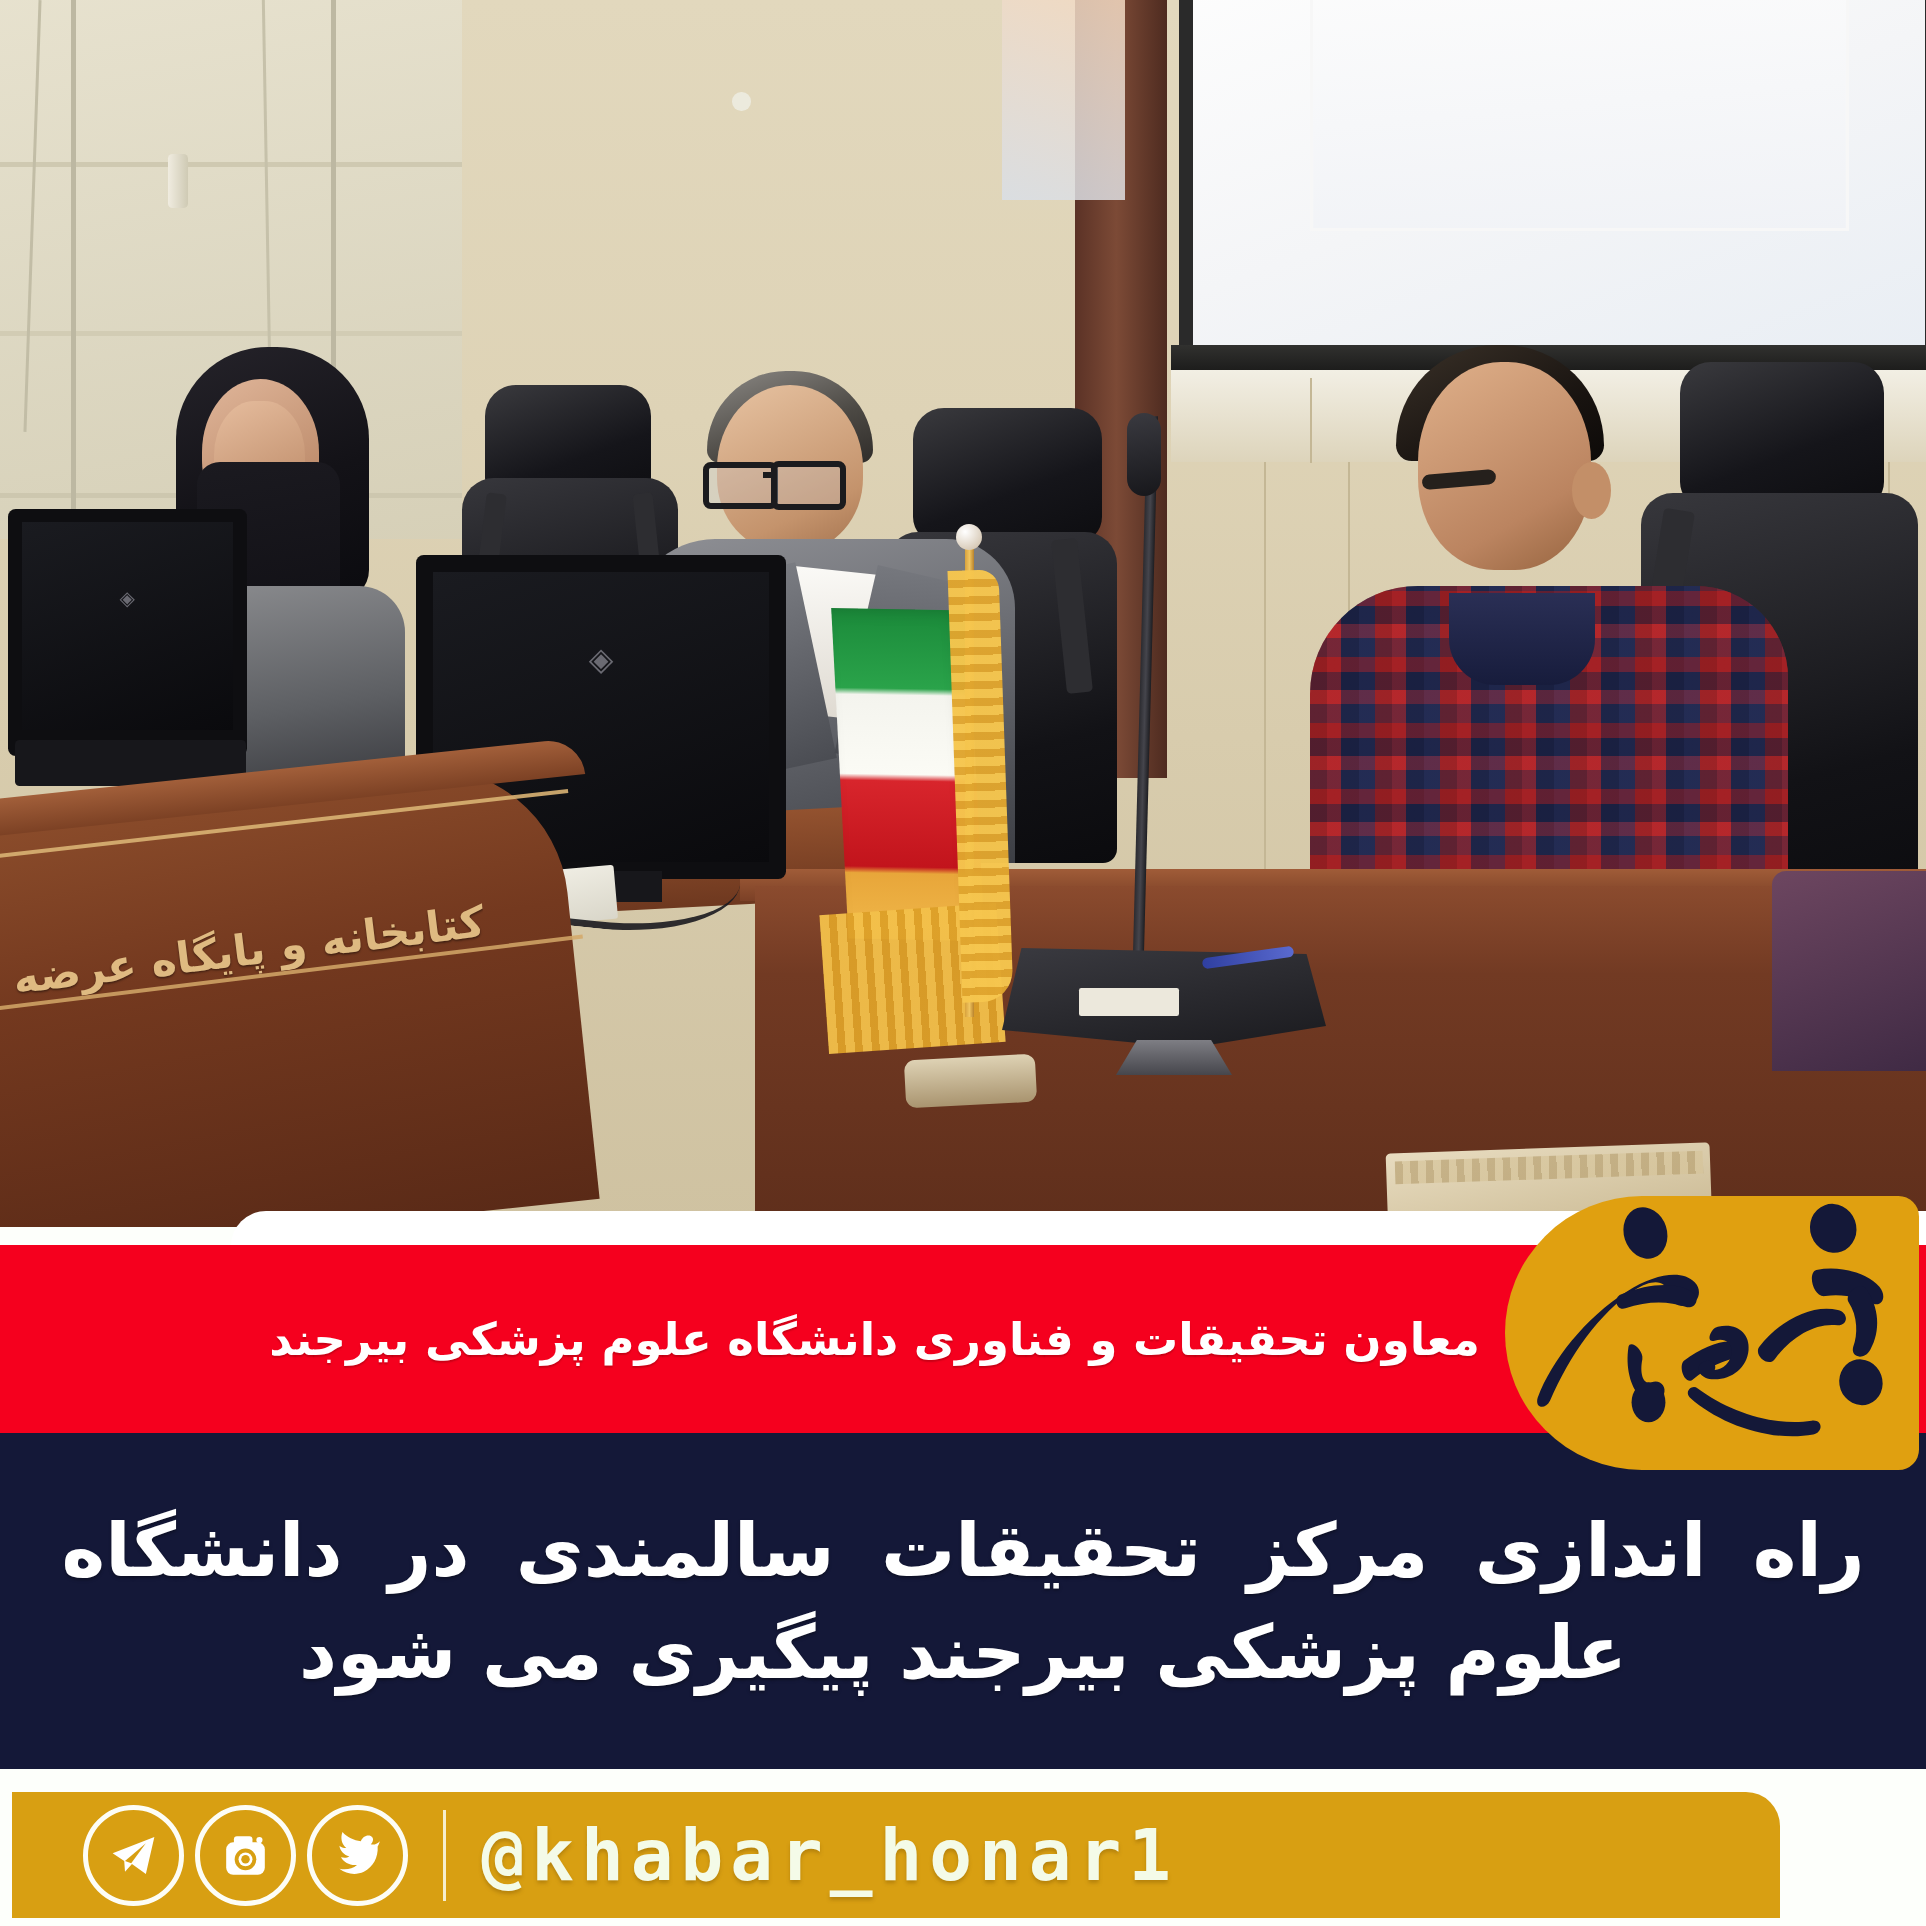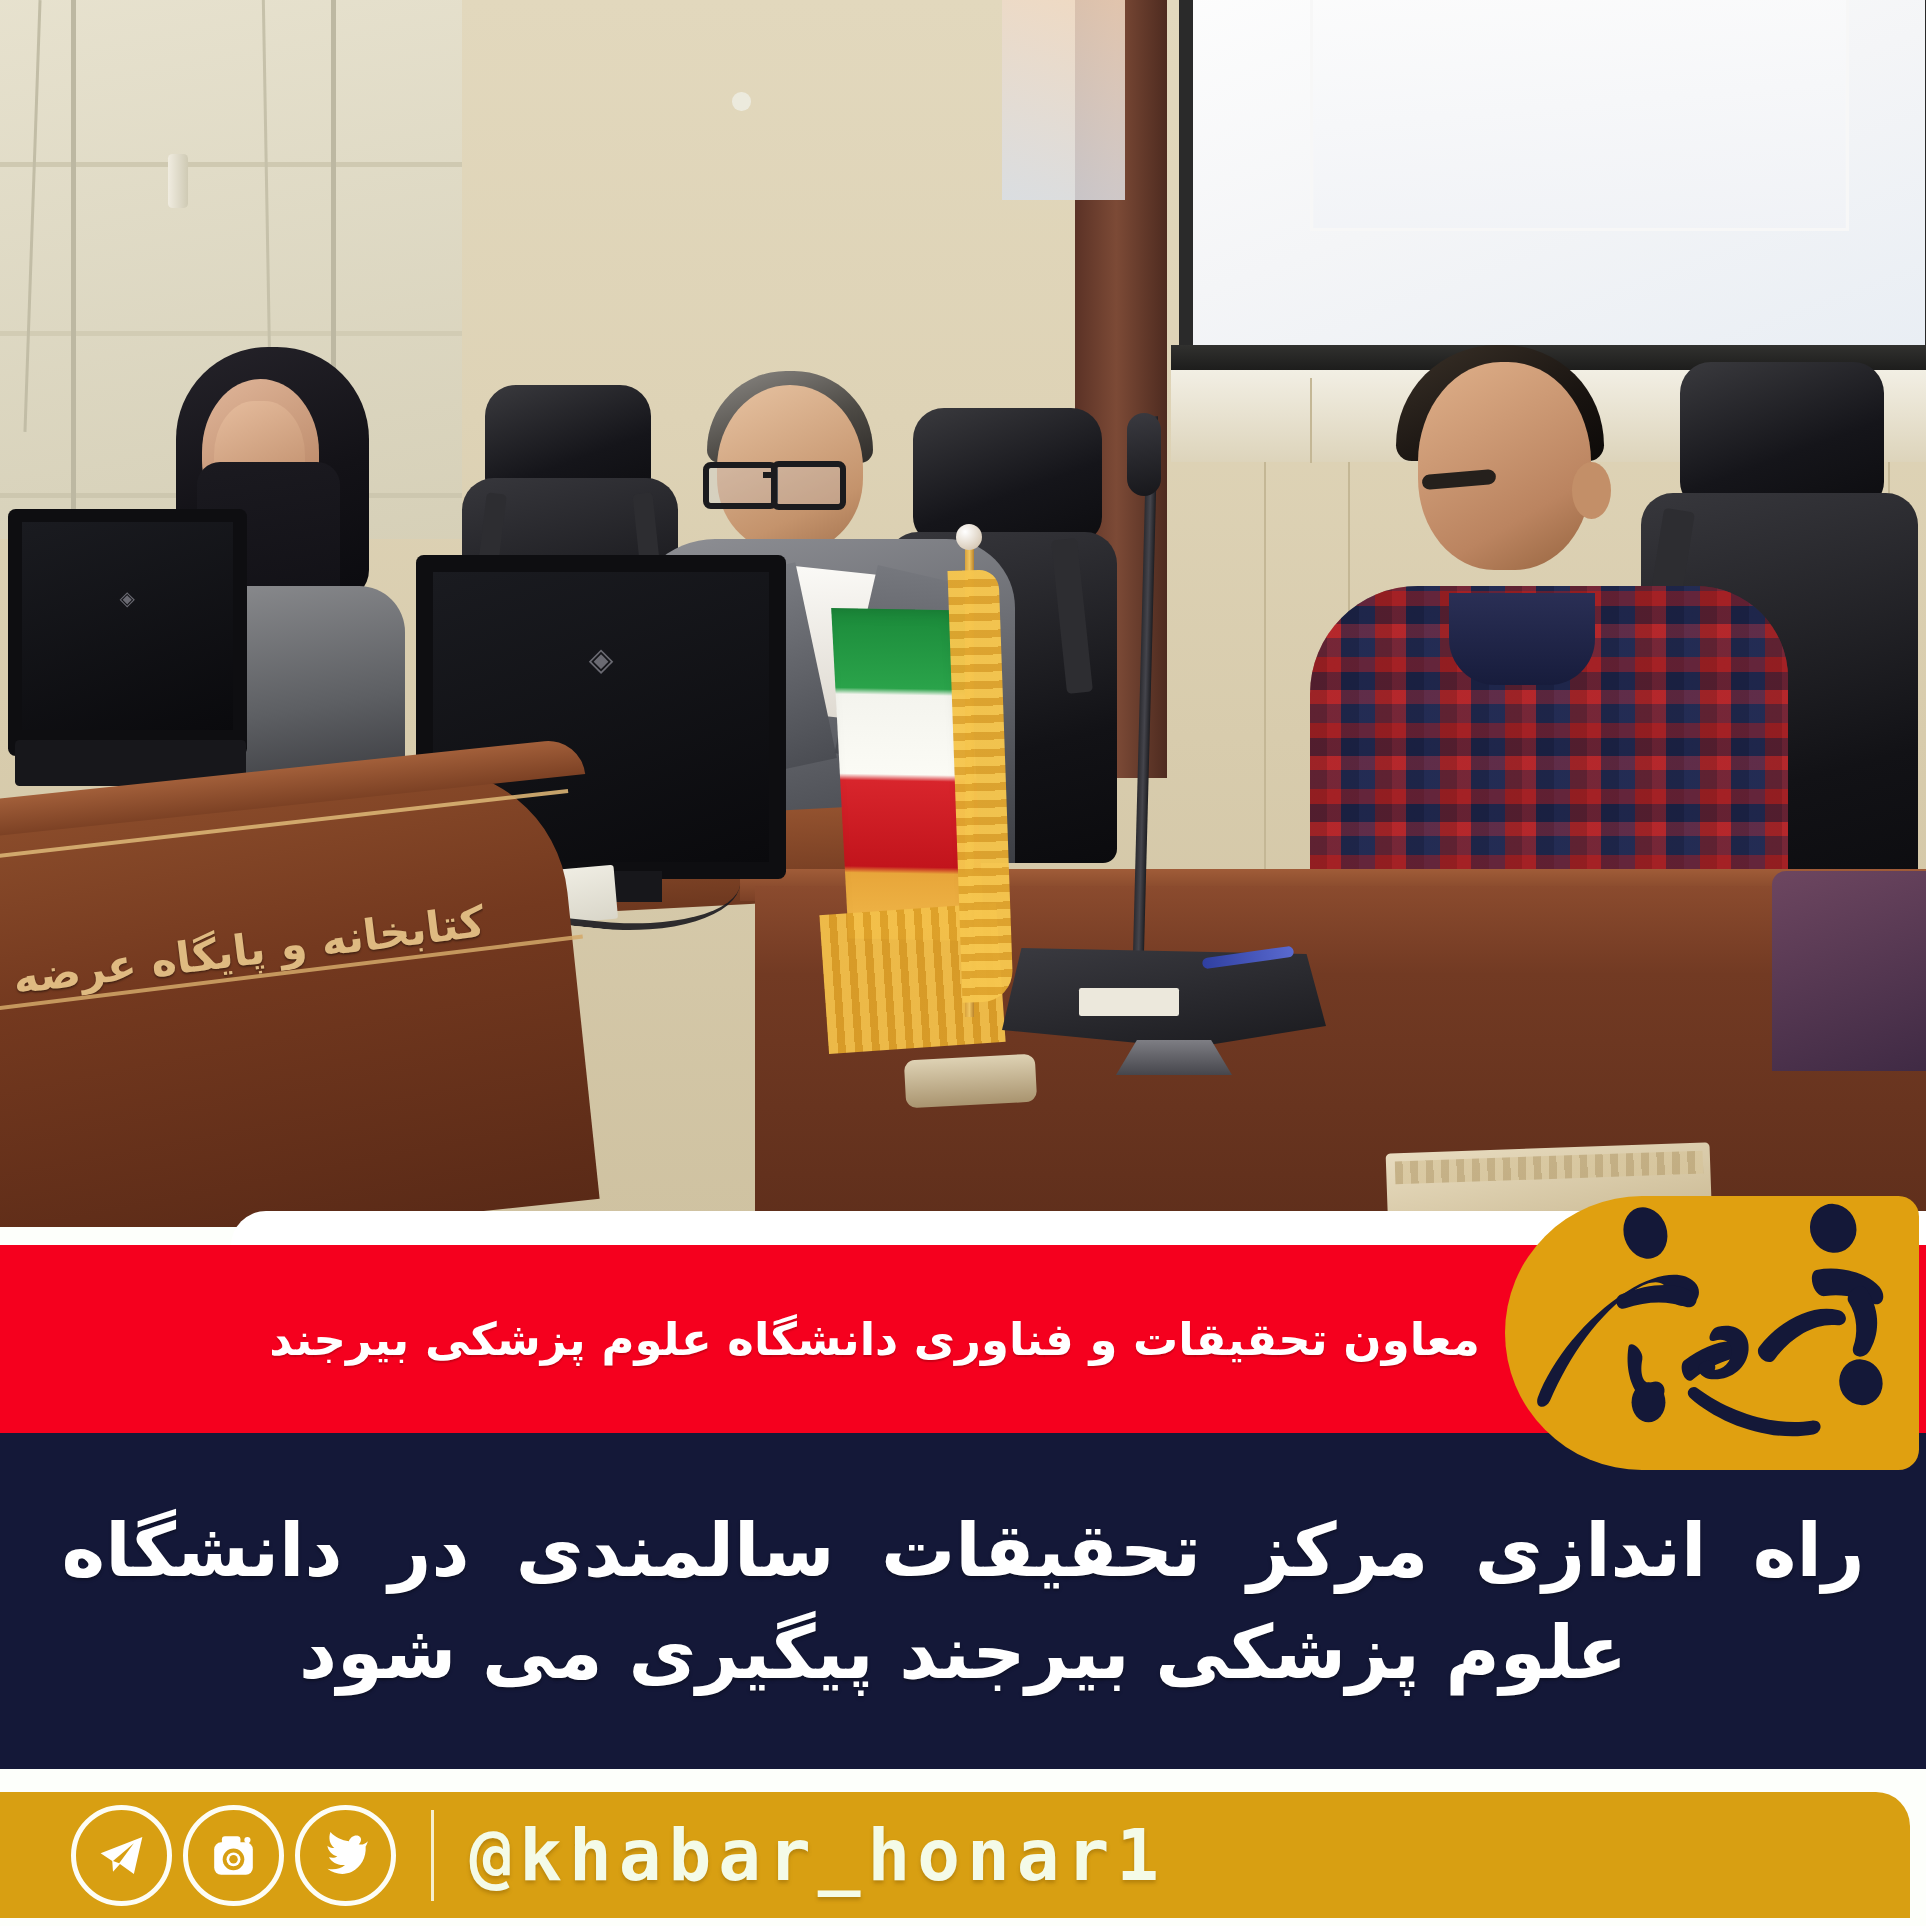--- a/index.html
+++ b/index.html
@@ -282,21 +282,21 @@
   #logobadge svg{position:absolute;left:0;top:0;}
 
   
   #whitegap{
     position:absolute;left:0;top:1769px;width:1926px;height:23px;
     background:#fdfffb;
   }
 
   
   #goldbar{
-    position:absolute;left:0;top:1792px;width:1910px;height:126px;
+    position:absolute;left:12px;top:1792px;width:1768px;height:126px;
     background:#d89f12;
     border-radius:0 34px 0 0;
     display:flex;align-items:center;
   }
   .soc{
     width:91px;height:91px;border-radius:50%;
     border:5.4px solid #fdfdf6;
     margin-left:10.8px;
     display:flex;align-items:center;justify-content:center;
     flex:0 0 auto;

